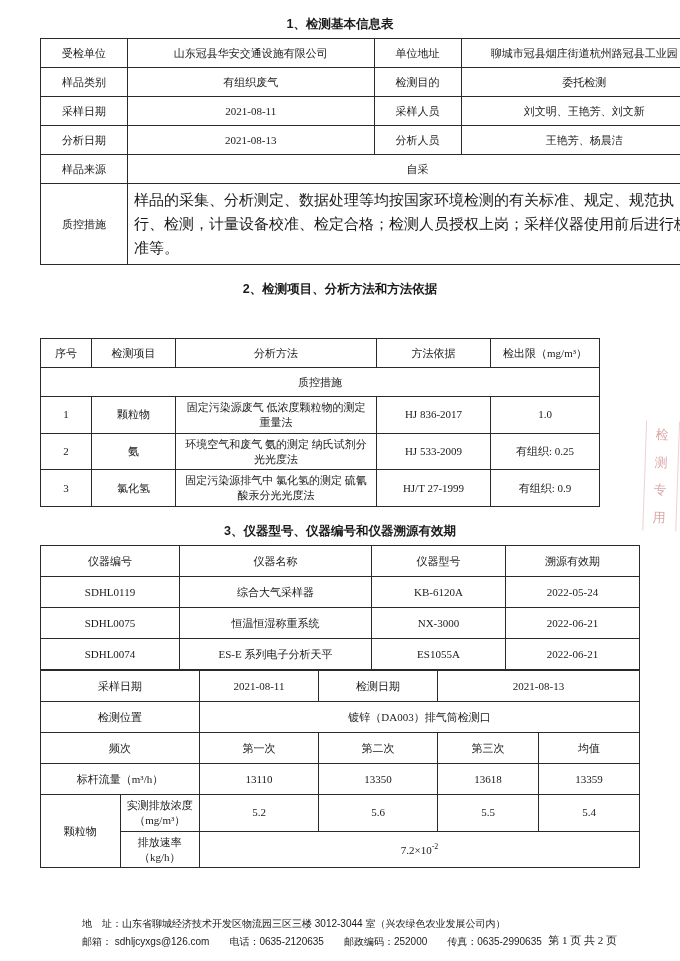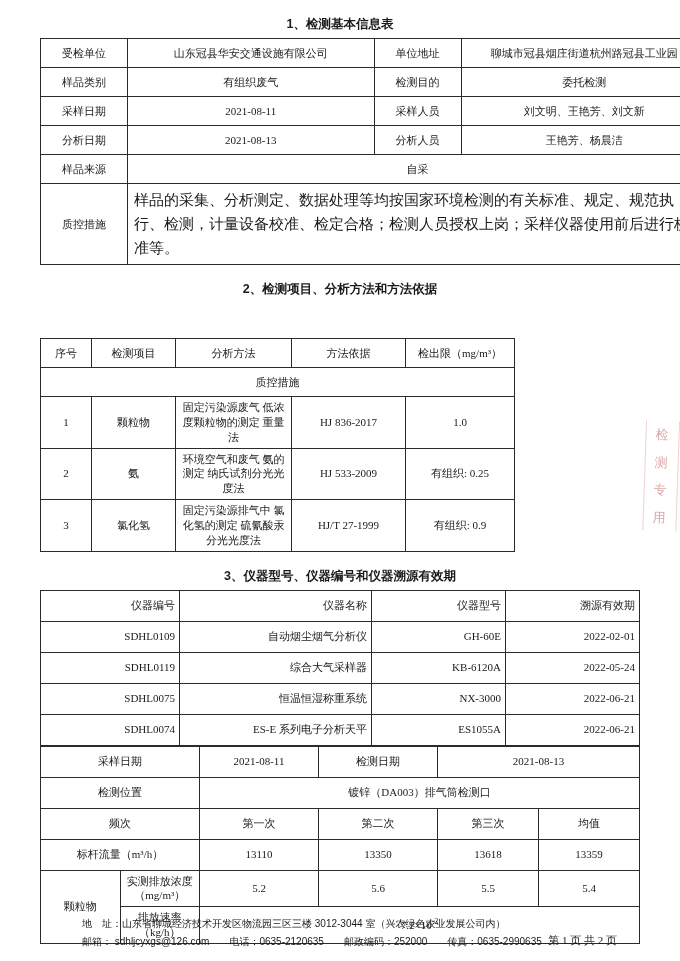--- a/index.html
+++ b/index.html
@@ -56,24 +56,24 @@
   .t1 { width: 668px; border-radius: 8px; }
   .t1 td { height: 22px; }
   .t1 .lbl { width: 78px; }
   .t1 .lbl2 { width: 78px; }
   .t1 .qc-cell {
     text-align: left;
     font-size: 15px;
     line-height: 1.6;
     padding: 4px 6px;
   }
-  .t2 { width: 475px; margin-top: 40px; }
+  .t2 { width: 560px; margin-top: 40px; }
   .t2 td { height: 22px; }
   .t3 { width: 600px; }
-  .t3 td { height: 24px; text-align: right; }
+  .t3 td { height: 24px; }
   .t4 { width: 600px; }
   .t4 td { height: 24px; }
   .footer {
     position: absolute;
     left: 40px;
     right: 45px;
     bottom: 26px;
     font-size: 10px;
     font-family: "Liberation Sans", "DejaVu Sans", sans-serif;
     line-height: 1.8;
@@ -205,26 +205,20 @@
   <div class="tbl-wrap">
     <table class="t3">
       <tbody>
           <tr>
         <td style="width:130px">仪器编号</td>
         <td>仪器名称</td>
         <td style="width:125px">仪器型号</td>
         <td style="width:125px">溯源有效期</td>
       </tr>
       <tr>
-        <td>SDHL0109</td>
-        <td>自动烟尘烟气分析仪</td>
-        <td>GH-60E</td>
-        <td>2022-02-01</td>
-      </tr>
-      <tr>
         <td>SDHL0119</td>
         <td>综合大气采样器</td>
         <td>KB-6120A</td>
         <td>2022-05-24</td>
       </tr>
       <tr>
         <td>SDHL0075</td>
         <td>恒温恒湿称重系统</td>
         <td>NX-3000</td>
         <td>2022-06-21</td>

